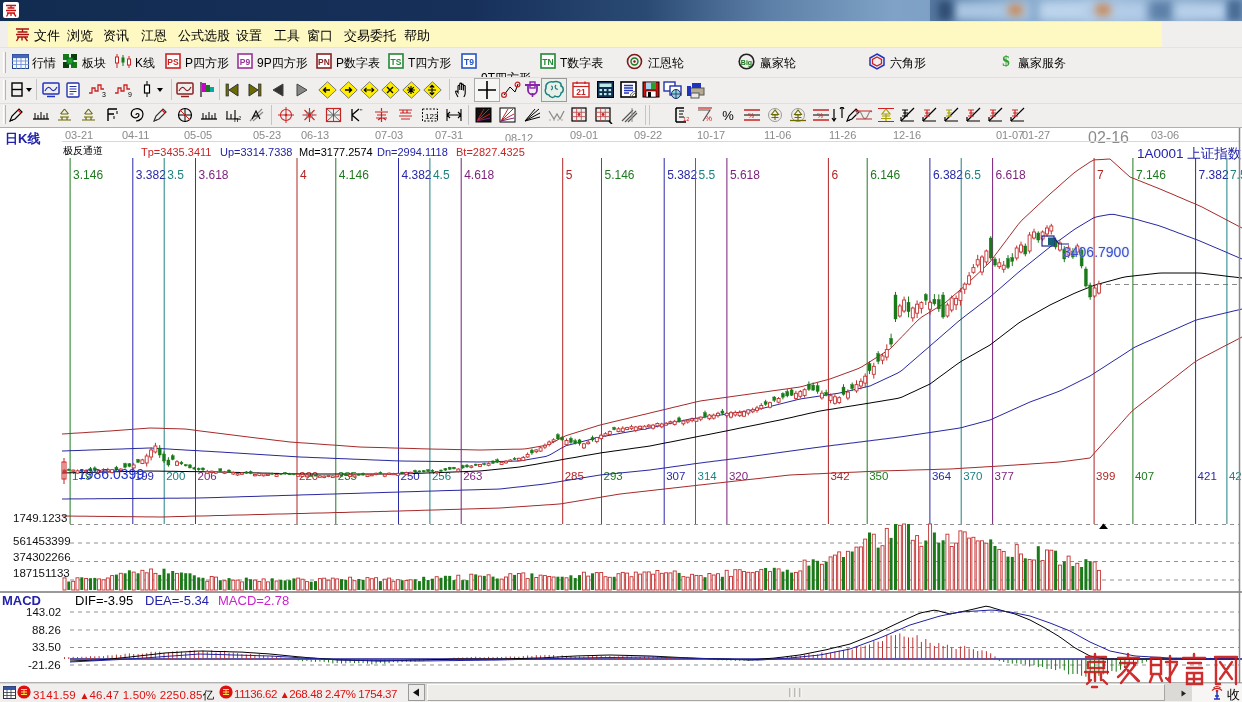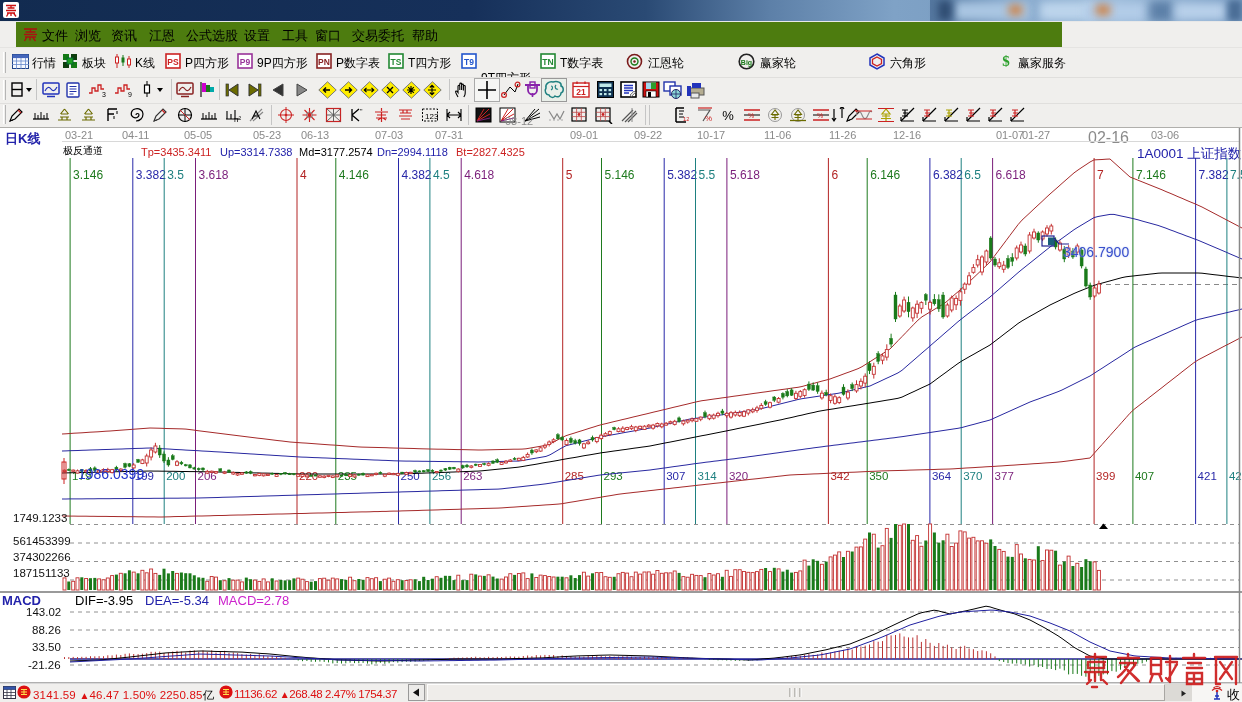--- a/index.html
+++ b/index.html
@@ -15,21 +15,21 @@
 <div class="abs" style="left:1150px;top:1px;width:22px;height:20px;background:#5d80a8;filter:blur(4px)"></div>
 <div class="abs" style="left:1175px;top:3px;width:50px;height:17px;background:#b8d0ea;filter:blur(4px)"></div>
 <div class="abs" style="left:1228px;top:0;width:14px;height:21px;background:#4a6d96;filter:blur(3px)"></div>
 <div class="abs" style="left:938px;top:0;width:14px;height:21px;background:#2d4a70;filter:blur(4px)"></div>
 <svg class="abs" style="left:3px;top:2px" width="16" height="16">
       <rect x="0" y="0" width="16" height="16" fill="#fff" rx="2"></rect>
       <path d="M3 3.5h10M4.5 6h7M3 8.5h10M4 11h8M8 3.5v2M5.5 11l-2 3.5m7-3.5 2.5 3.5m-5,-3.5 v3" stroke="#cc1111" stroke-width="1.3" fill="none"></path>
     </svg>
 </div>
 <div class="abs" style="left:0;top:21px;width:1242px;height:1px;background:#e8e8e8"></div>
-<div class="abs" style="left:16px;top:22px;width:1046px;height:25px;background:#4d7c0f">
+<div class="abs" style="left:8px;top:22px;width:1154px;height:25px;background:#fef9c3">
 <svg class="abs" style="left:6px;top:4px" width="17" height="17">
       <path d="M2 3h13M3.5 6h10M2 8.5h13M3 11h11M8.5 3v2.5M5 11l-2.5 4m8,-4 3 4m-5.5,-4 v3.5" stroke="#aa1111" stroke-width="1.4" fill="none"></path>
     </svg>
 <div class="lbl" style="left:26px;top:5px;font-size:13px">文件</div>
 <div class="lbl" style="left:59px;top:5px;font-size:13px">浏览</div>
 <div class="lbl" style="left:95px;top:5px;font-size:13px">资讯</div>
 <div class="lbl" style="left:133px;top:5px;font-size:13px">江恩</div>
 <div class="lbl" style="left:170px;top:5px;font-size:13px">公式选股</div>
 <div class="lbl" style="left:228px;top:5px;font-size:13px">设置</div>
 <div class="lbl" style="left:266px;top:5px;font-size:13px">工具</div>
@@ -451,21 +451,21 @@
     <path d="M3 3h6M4 6h5M3 9h6M6 3v7" stroke="#cc2222" stroke-width="1.2" fill="none"></path>
   </svg>
 <div class="abs" style="left:0;top:128px;width:1242px;height:555px;background:#fff"></div>
 <div class="abs" style="left:65px;top:129px;font-size:11px;color:#8a8a8a">03-21</div>
 <div class="abs" style="left:122px;top:129px;font-size:11px;color:#8a8a8a">04-11</div>
 <div class="abs" style="left:184px;top:129px;font-size:11px;color:#8a8a8a">05-05</div>
 <div class="abs" style="left:253px;top:129px;font-size:11px;color:#8a8a8a">05-23</div>
 <div class="abs" style="left:301px;top:129px;font-size:11px;color:#8a8a8a">06-13</div>
 <div class="abs" style="left:375px;top:129px;font-size:11px;color:#8a8a8a">07-03</div>
 <div class="abs" style="left:435px;top:129px;font-size:11px;color:#8a8a8a">07-31</div>
-<div class="abs" style="left:505px;top:115px;font-size:11px;color:#8a8a8a">08-12</div>
+<div class="abs" style="left:505px;top:132px;font-size:11px;color:#8a8a8a">08-12</div>
 <div class="abs" style="left:570px;top:129px;font-size:11px;color:#8a8a8a">09-01</div>
 <div class="abs" style="left:634px;top:129px;font-size:11px;color:#8a8a8a">09-22</div>
 <div class="abs" style="left:697px;top:129px;font-size:11px;color:#8a8a8a">10-17</div>
 <div class="abs" style="left:764px;top:129px;font-size:11px;color:#8a8a8a">11-06</div>
 <div class="abs" style="left:829px;top:129px;font-size:11px;color:#8a8a8a">11-26</div>
 <div class="abs" style="left:893px;top:129px;font-size:11px;color:#8a8a8a">12-16</div>
 <div class="abs" style="left:996px;top:129px;font-size:11px;color:#8a8a8a">01-07</div>
 <div class="abs" style="left:1022px;top:129px;font-size:11px;color:#8a8a8a">01-27</div>
 <div class="abs" style="left:1088px;top:129px;font-size:16px;color:#8a8a8a">02-16</div>
 <div class="abs" style="left:1151px;top:129px;font-size:11px;color:#8a8a8a">03-06</div>

